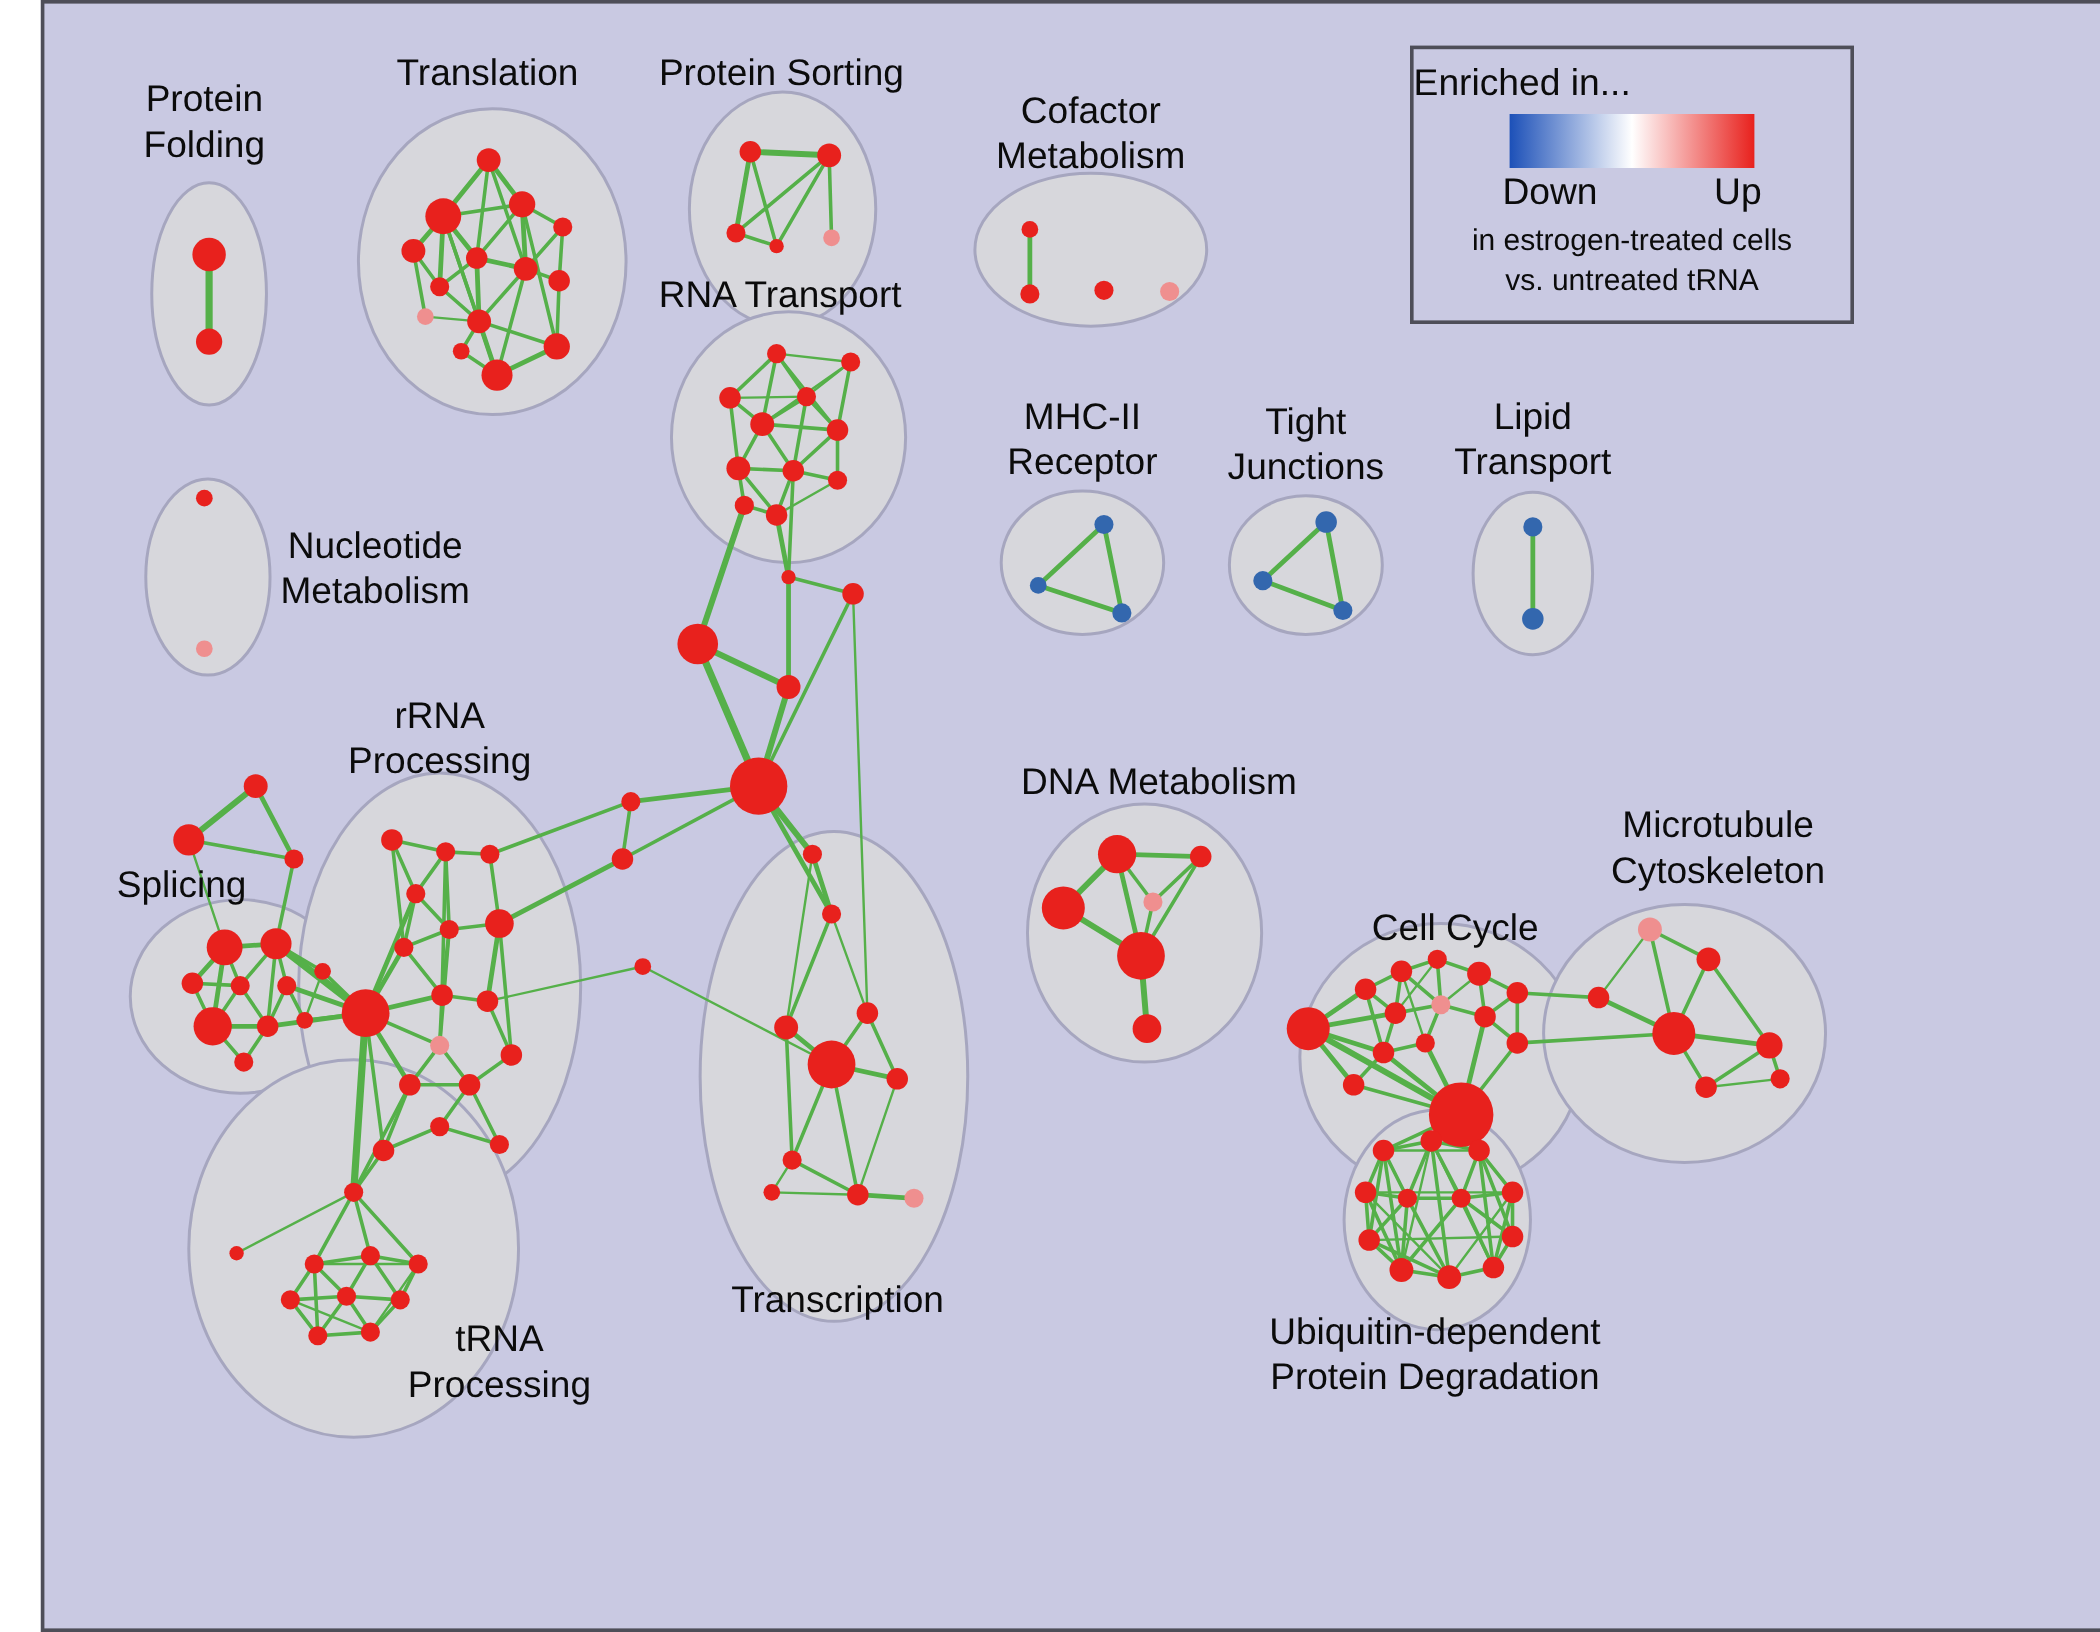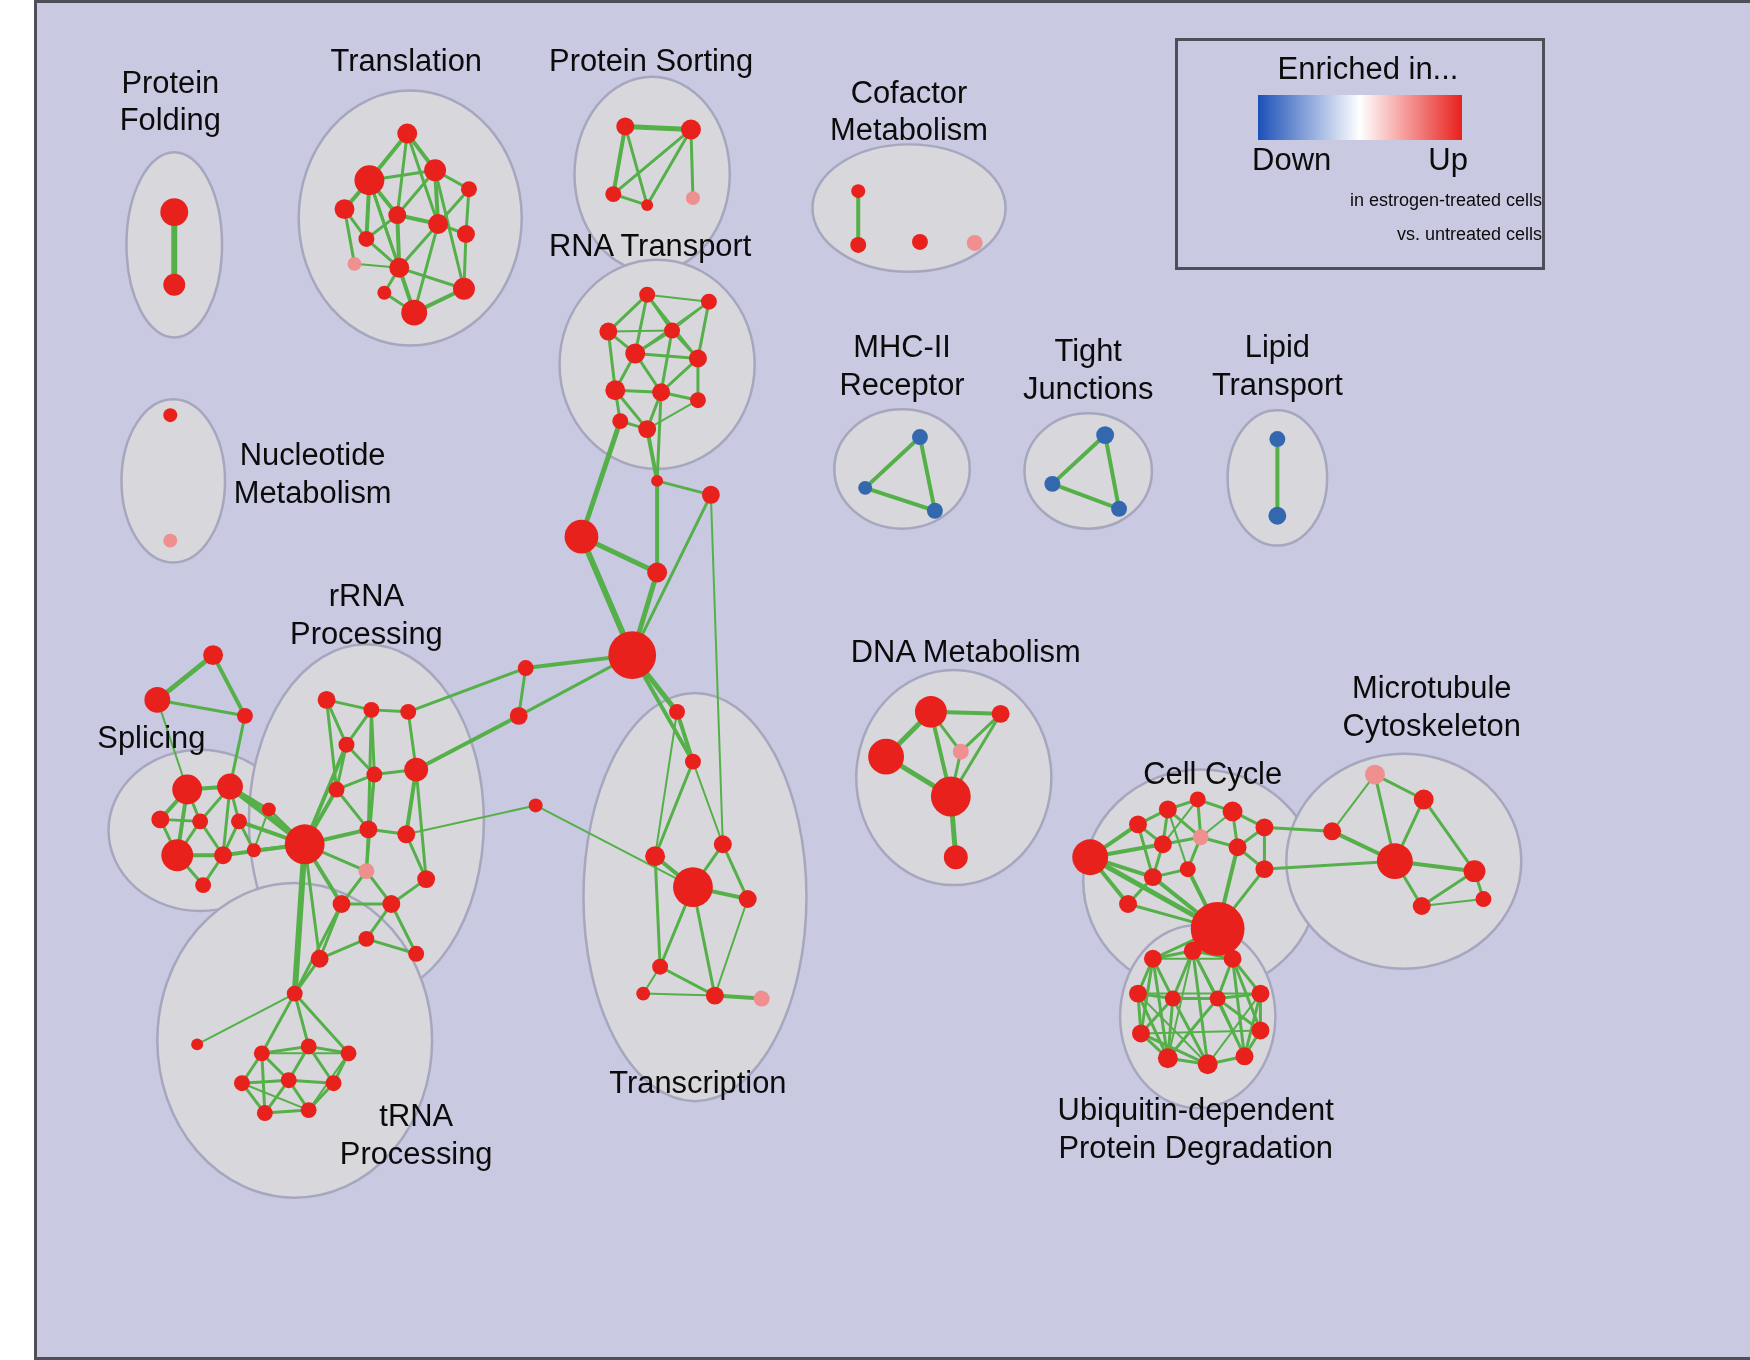--- a/index.html
+++ b/index.html
@@ -4,24 +4,24 @@
 <style>
   html,body{margin:0;padding:0;background:#ffffff;}
   .figure{position:relative;width:1750px;height:1360px;box-sizing:border-box;
           background:#c9c9e2;border:3px solid #4e4e58;overflow:hidden;margin-left:34px;}
   svg.net{position:absolute;left:0;top:0;width:100%;height:100%;}
   .cluster{fill:#d7d7dc;stroke:#a6a6bf;stroke-width:2.5;}
   .cluster-label{font-family:"Liberation Sans",sans-serif;font-size:31px;fill:#0b0b0b;}
   .legend{position:absolute;left:1138px;top:35px;width:370px;height:232px;
           border:3px solid #4e4e58;box-sizing:border-box;background:#c9c9e2;
           font-family:"Liberation Sans",sans-serif;color:#0b0b0b;}
-  .legend-title{text-align:center;font-size:31px;padding-top:10px;padding-left:16px;}
+  .legend-title{font-size:31px;padding-top:10px;}
   .legend-bar{width:204px;height:45px;margin:8px auto 0;}
   .legend-ends{width:216px;margin:2px auto 0;display:flex;justify-content:space-between;font-size:31px;}
-  .legend-caption{text-align:right;font-size:18px;line-height:34px;}
+  .legend-caption{text-align:center;font-size:25px;line-height:34px;}
   .legend-caption.first{margin-top:5px;}
 </style>
 </head>
 <body>
 
 <div class="figure">
 
   <svg class="net" id="network" viewBox="0 0 1750 1360" preserveAspectRatio="xMidYMid meet">
       <ellipse cx="137" cy="243" rx="48" ry="93" class="cluster"></ellipse>
       <ellipse cx="374" cy="216" rx="112" ry="128" class="cluster"></ellipse>
@@ -505,16 +505,16 @@
     </svg>
 
   <div class="legend">
     <div class="legend-title">Enriched in...</div>
     <div class="legend-bar" style="background: linear-gradient(to right, rgb(28, 80, 184), rgb(255, 255, 255) 50%, rgb(232, 33, 29));"></div>
     <div class="legend-ends">
       <span>Down</span>
       <span>Up</span>
     </div>
     <div class="legend-caption first">in estrogen-treated cells</div>
-    <div class="legend-caption">vs. untreated cells</div>
+    <div class="legend-caption">vs. untreated tRNA</div>
   </div>
 
 </div>
 
 </body></html>

